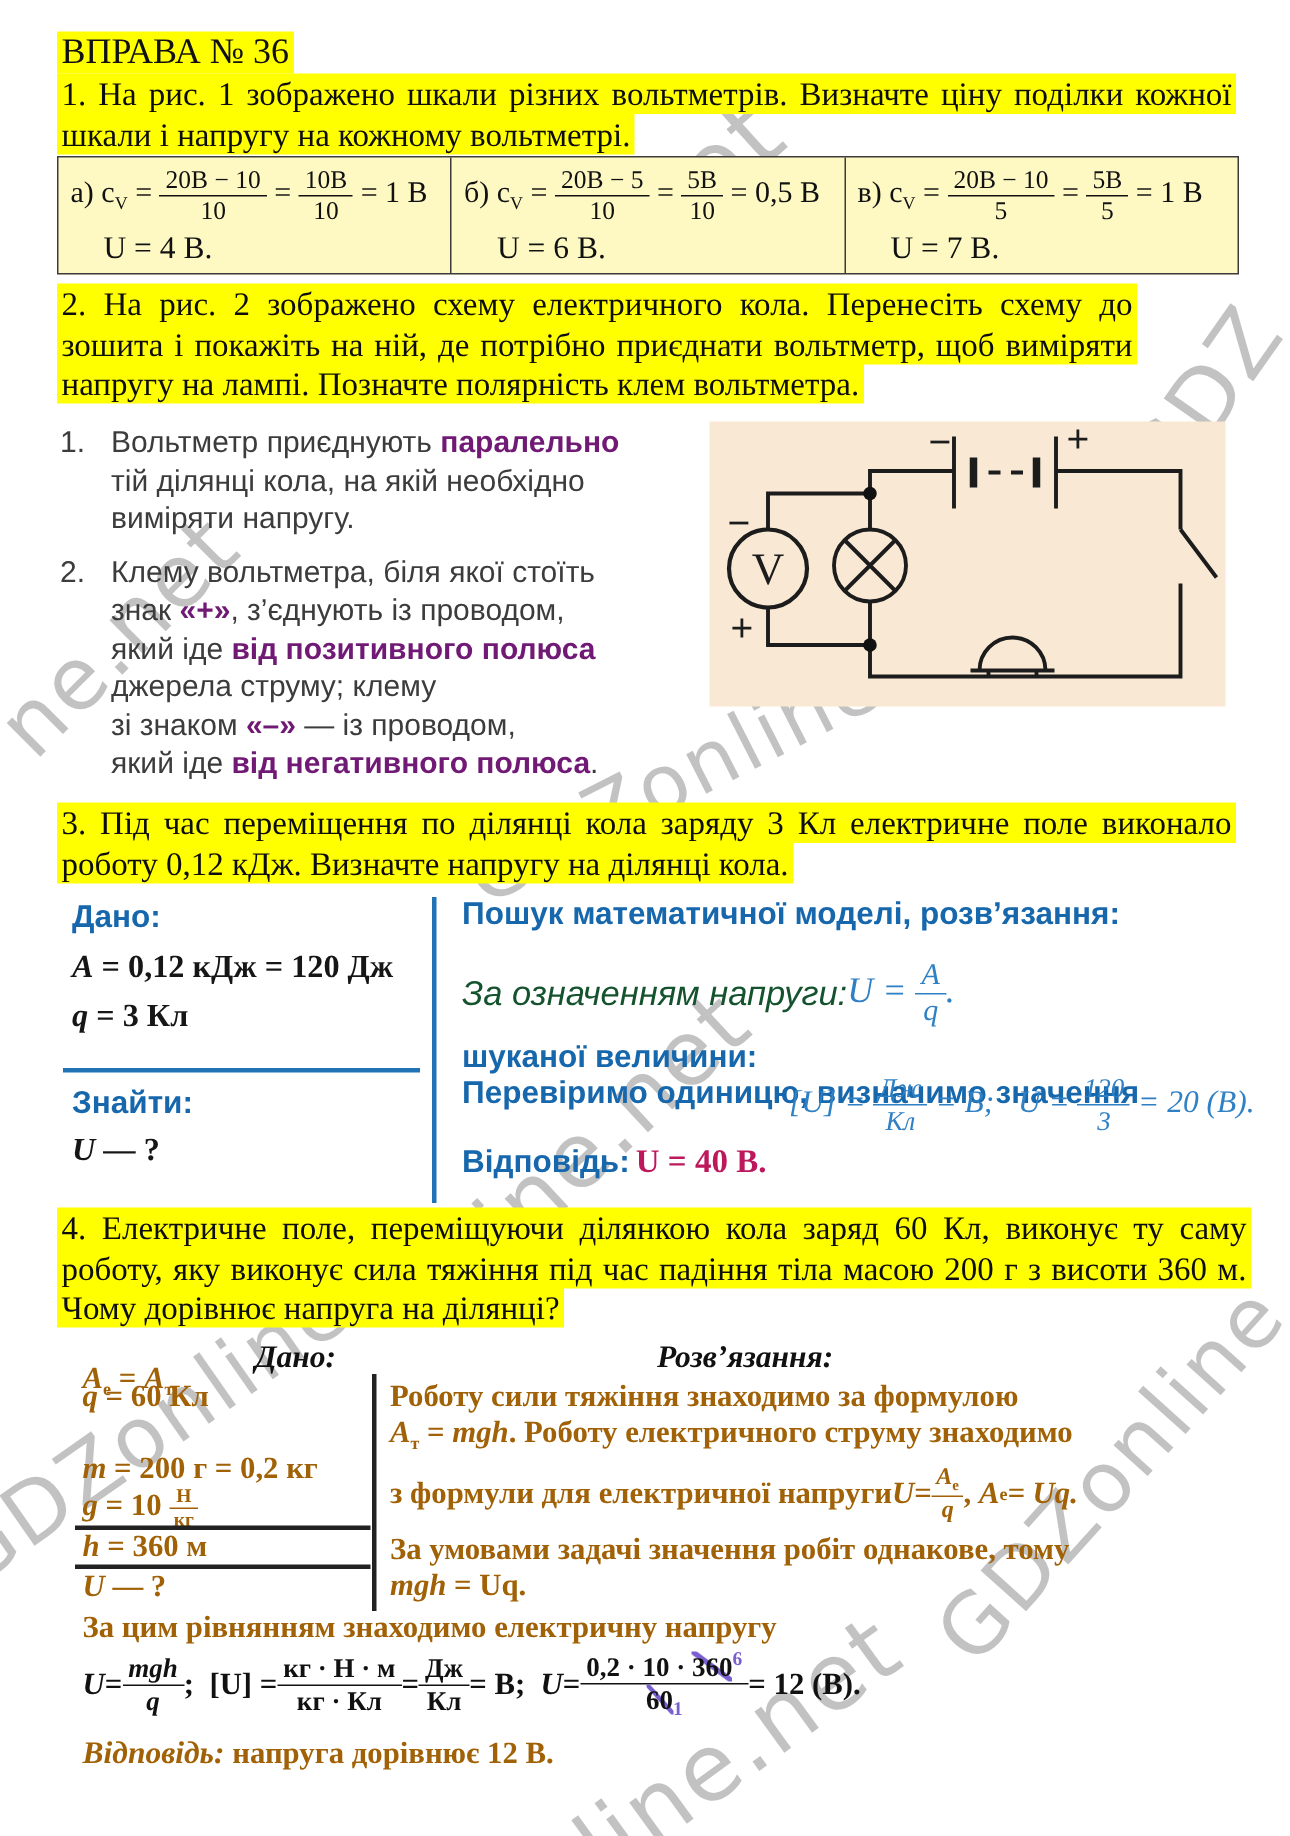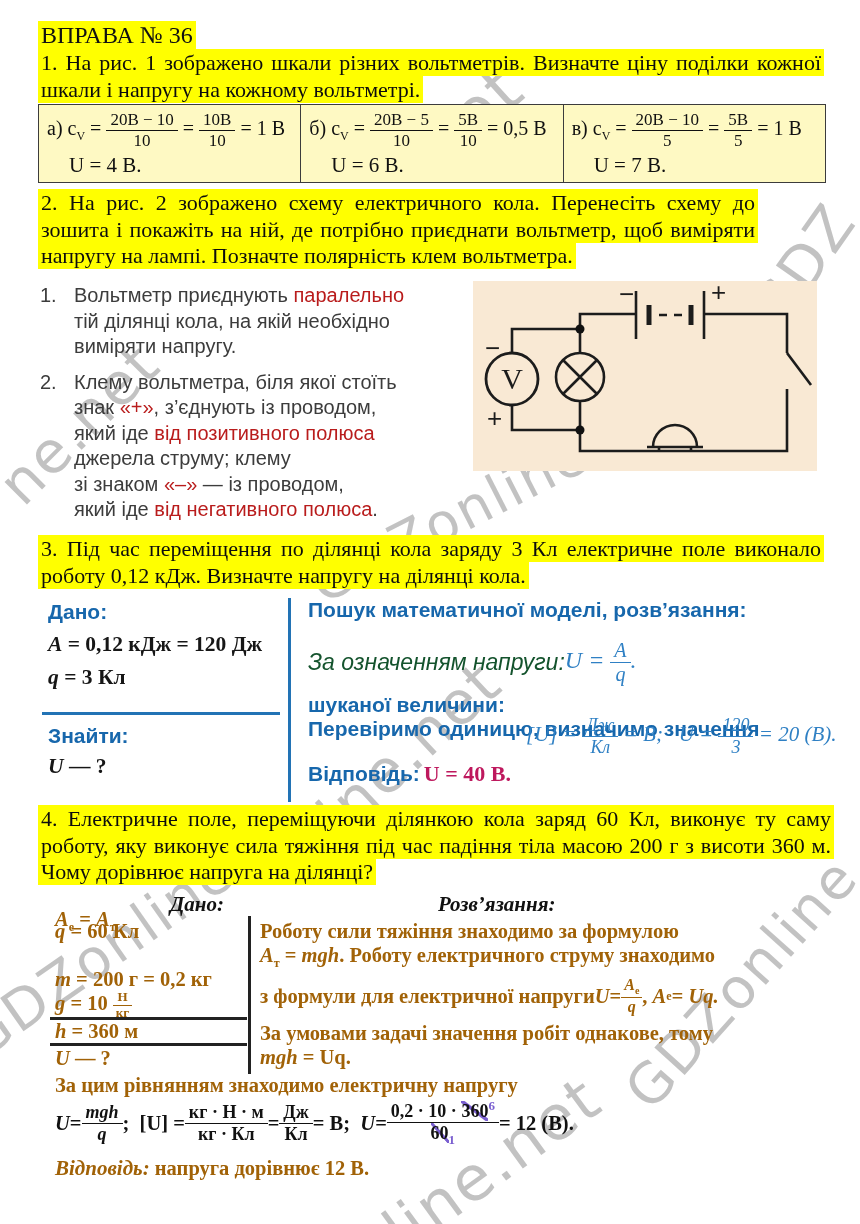--- a/index.html
+++ b/index.html
@@ -17,21 +17,21 @@
   .t1 .cell:first-child{border-left:none;}
   .t1 sub{font-size:12px;}
   .fline{white-space:nowrap;}
   .aline{margin-top:3px;padding-left:22px;font-size:21px;}
   .frac{display:inline-block;text-align:center;vertical-align:middle;font-size:17px;line-height:1.15;}
   .frac .n{display:block;border-bottom:1.5px solid currentColor;padding:0 4px;}
   .frac .d{display:block;padding:0 4px;}
   
   .listitem{display:flex;color:#3c3c3c;font-size:20px;line-height:25.5px;font-family:"Liberation Sans",sans-serif;}
   .listitem .num{width:34px;flex:none;}
-  .bb{color:#b91c1c;font-weight:400;}
+  .bb{color:#701a75;font-weight:700;}
   .mt10{margin-top:10px;}
   
   .circuit{background:#f9e9d4;}
   
   .bluehead{color:#1767ac;font-weight:700;font-size:21px;font-family:"Liberation Sans",sans-serif;}
   .givenline{font-size:21.5px;font-weight:700;margin-top:8px;color:#161616;}
   .givenline i{font-style:italic;}
   .blueline{background:#2273b5;}
   .fblue{color:#2f80c4;}
   .deff{font-size:24px;font-style:italic;}

